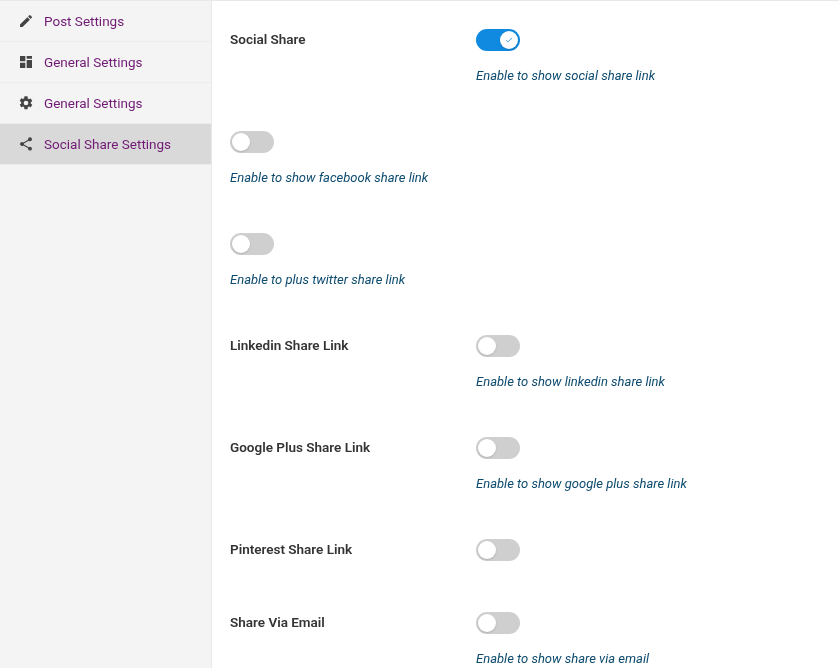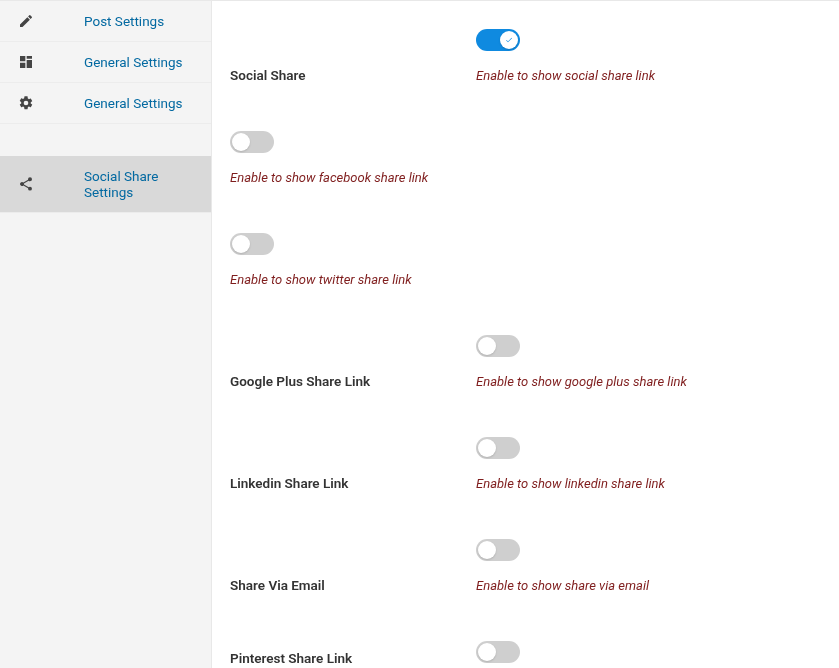--- a/index.html
+++ b/index.html
@@ -17,59 +17,57 @@
     }
     .sidebar {
       width: 212px;
       background: #f4f4f4;
       border-right: 1px solid #e8e8e8;
     }
     .sidebar-item {
       display: flex;
       align-items: center;
       padding: 12px 18px;
-      color: #0369a1;
+      color: #701a75;
       cursor: pointer;
       border-bottom: 1px solid #ececec;
       font-size: 13.5px;
-      gap: 40px;
     }
     .sidebar-item.active {
       background: #d9d9d9;
-      margin-top: 32px;
     }
     .sidebar-item .icon {
       width: 16px;
       height: 16px;
       margin-right: 10px;
       display: inline-flex;
       align-items: center;
       justify-content: center;
       color: #444;
     }
     .content {
       flex: 1;
       padding: 28px 18px;
     }
     .setting-row {
       display: flex;
-      align-items: flex-end;
+      align-items: flex-start;
       margin-bottom: 48px;
     }
     .setting-label {
       width: 246px;
       font-weight: 600;
       color: #333;
       font-size: 13.5px;
       padding-top: 2px;
     }
     .setting-control { flex: 1; }
     .setting-desc {
       font-style: italic;
-      color: #7f1d1d;
+      color: #0c4a6e;
       font-size: 13px;
       margin-top: 14px;
     }
     .toggle {
       position: relative;
       width: 44px;
       height: 22px;
       background: #cfcfcf;
       border-radius: 22px;
       cursor: pointer;
@@ -163,58 +161,58 @@
         </div>
         <div class="setting-desc">Enable to show facebook share link</div>
       </div>
     </div>
 
     <div class="setting-row">
       <div class="setting-control">
         <div class="toggle">
           <div class="knob"></div>
         </div>
-        <div class="setting-desc">Enable to show twitter share link</div>
+        <div class="setting-desc">Enable to plus twitter share link</div>
+      </div>
+    </div>
+
+    <div class="setting-row">
+      <div class="setting-label">Linkedin Share Link</div>
+      <div class="setting-control">
+        <div class="toggle">
+          <div class="knob"></div>
+        </div>
+        <div class="setting-desc">Enable to show linkedin share link</div>
       </div>
     </div>
 
     <div class="setting-row">
       <div class="setting-label">Google Plus Share Link</div>
       <div class="setting-control">
         <div class="toggle">
           <div class="knob"></div>
         </div>
         <div class="setting-desc">Enable to show google plus share link</div>
       </div>
     </div>
 
     <div class="setting-row">
-      <div class="setting-label">Linkedin Share Link</div>
-      <div class="setting-control">
-        <div class="toggle">
-          <div class="knob"></div>
-        </div>
-        <div class="setting-desc">Enable to show linkedin share link</div>
+      <div class="setting-label">Pinterest Share Link</div>
+      <div class="setting-control">
+        <div class="toggle">
+          <div class="knob"></div>
+        </div>
+        
       </div>
     </div>
 
     <div class="setting-row">
       <div class="setting-label">Share Via Email</div>
       <div class="setting-control">
         <div class="toggle">
           <div class="knob"></div>
         </div>
         <div class="setting-desc">Enable to show share via email</div>
-      </div>
-    </div>
-
-    <div class="setting-row">
-      <div class="setting-label">Pinterest Share Link</div>
-      <div class="setting-control">
-        <div class="toggle">
-          <div class="knob"></div>
-        </div>
-        
       </div>
     </div>
 
   </div>
 </div>
 
 </body></html>

